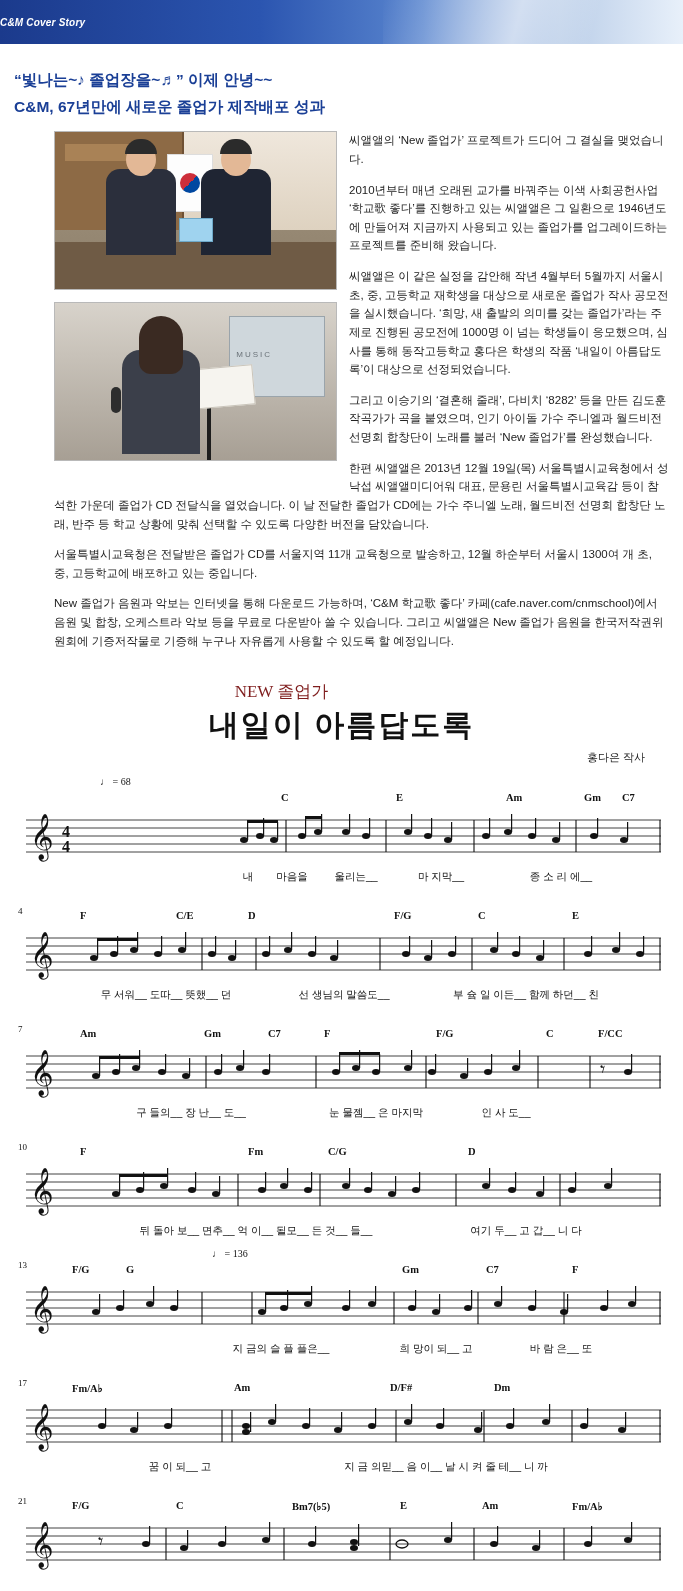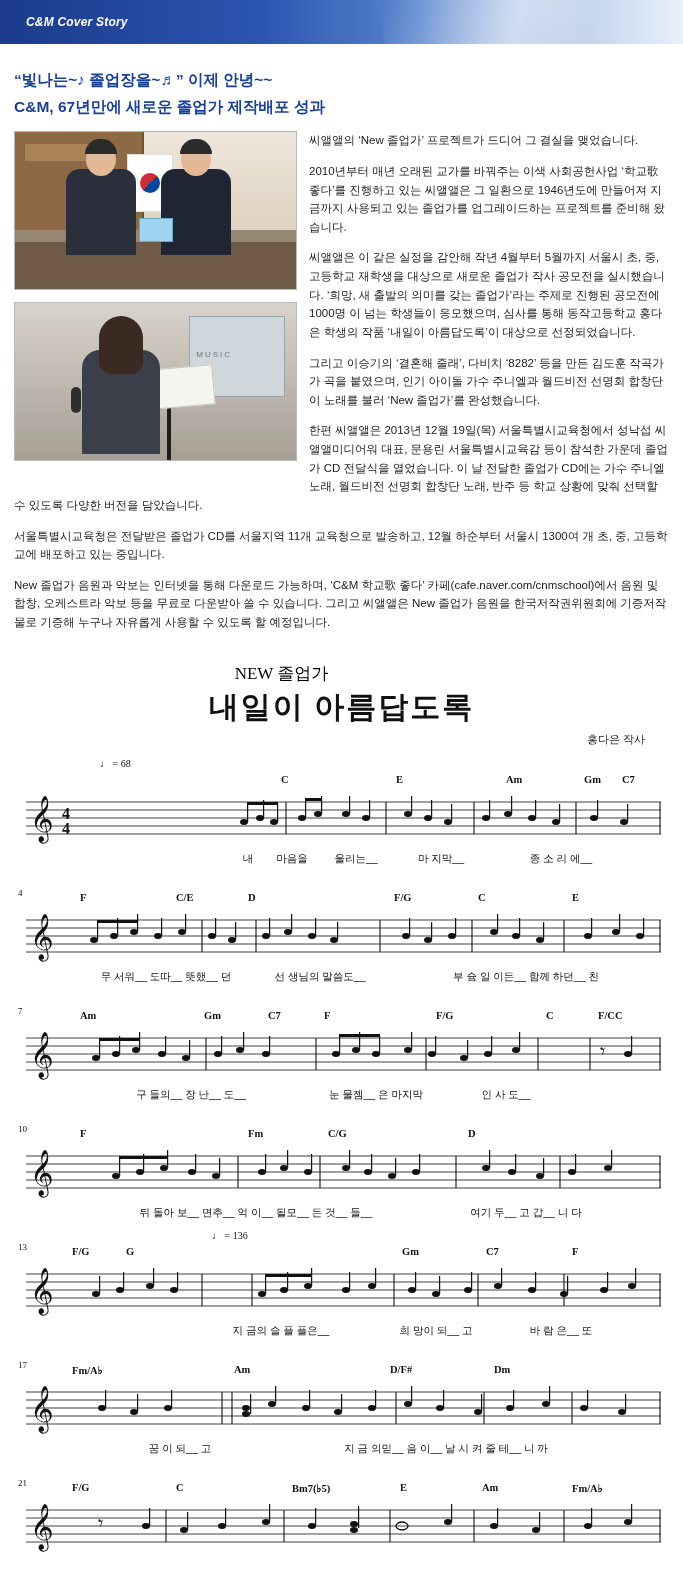--- a/index.html
+++ b/index.html
@@ -22,24 +22,23 @@
     overflow: hidden;
   }
   .banner::after {
     content: "";
     position: absolute;
     right: 0; top: 0; bottom: 0; width: 300px;
     background: linear-gradient(105deg, rgba(255,255,255,0) 0%, rgba(255,255,255,0.55) 45%, rgba(255,255,255,0) 70%);
   }
   .banner-title {
     color: #ffffff;
-    font-size: 12px;
+    font-size: 10px;
     font-weight: bold;
     font-style: italic;
-    padding-left: 26px;
     letter-spacing: 0.2px;
     z-index: 2;
   }
 
   
   .headline-wrap { padding: 18px 14px 4px 14px; }
   .headline1 {
     color: #1a3f96;
     font-size: 15.5px;
     font-weight: bold;
@@ -48,21 +47,21 @@
   }
   .headline2 {
     color: #1a3f96;
     font-size: 15.5px;
     font-weight: bold;
     margin: 0;
     line-height: 1.3;
   }
 
   
-  .article { padding: 10px 14px 0 14px; font-size: 11.5px; line-height: 1.62; color: #222; }
+  .article { padding: 10px 14px 0 14px; font-size: 11.5px; line-height: 1.62; color: #222; margin-left: 40px; }
   .article p { margin: 0 0 12px 0; }
   .photo-col { float: left; width: 283px; margin: 0 12px 6px 0; }
   .photo {
     width: 283px; height: 159px;
     border: 1px solid #b9b9b9;
     margin-bottom: 12px;
     position: relative;
     overflow: hidden;
   }
   
@@ -97,21 +96,21 @@
   .photo-2 .sheet { position:absolute; left:48%; bottom:34%; width:64px; height:40px; background:#f6f4ef; border:1px solid #c9c4ba; transform:rotate(-5deg); }
 
   .clearfix::after { content: ""; display: block; clear: both; }
 
   
   .score { padding: 18px 16px 20px 16px; }
   .score-head { text-align: center; position: relative; }
   .score-new {
     font-family: "Liberation Serif", serif;
     font-size: 17px;
-    color: #000000;
+    color: #7f1d1d;
     display: inline-block;
     margin-left: -120px;
     margin-bottom: 2px;
   }
   .score-title {
     font-family: "Liberation Serif", serif;
     font-size: 30px;
     font-weight: bold;
     letter-spacing: 2px;
     margin: 0 0 4px 0;
@@ -364,21 +363,21 @@
               <line x1="240" y1="14" x2="240" y2="46"></line>
             <line x1="364" y1="14" x2="364" y2="46"></line>
               <line x1="456" y1="14" x2="456" y2="46"></line>
             <line x1="548" y1="14" x2="548" y2="46"></line>
               <line x1="644" y1="14" x2="644" y2="46"></line>
           </g>
         </svg>
       </div>
       <div class="lyrics">
         <div class="syl" style="left:150px">무 서워__ 도따__ 뜻했__ 던</div>
-        <div class="syl" style="left:304px">선 생님의 말씀도__</div>
+        <div class="syl" style="left:328px">선 생님의 말씀도__</div>
         <div class="syl" style="left:510px">부 슠 일 이든__ 함께 하던__ 친</div>
       </div>
     </div>
 
     <div class="system">
       <div class="barnum">7</div>
       <div class="chords">
         <div class="chord" style="left:64px">Am</div>
         <div class="chord" style="left:188px">Gm</div>
         <div class="chord" style="left:252px">C7</div>

